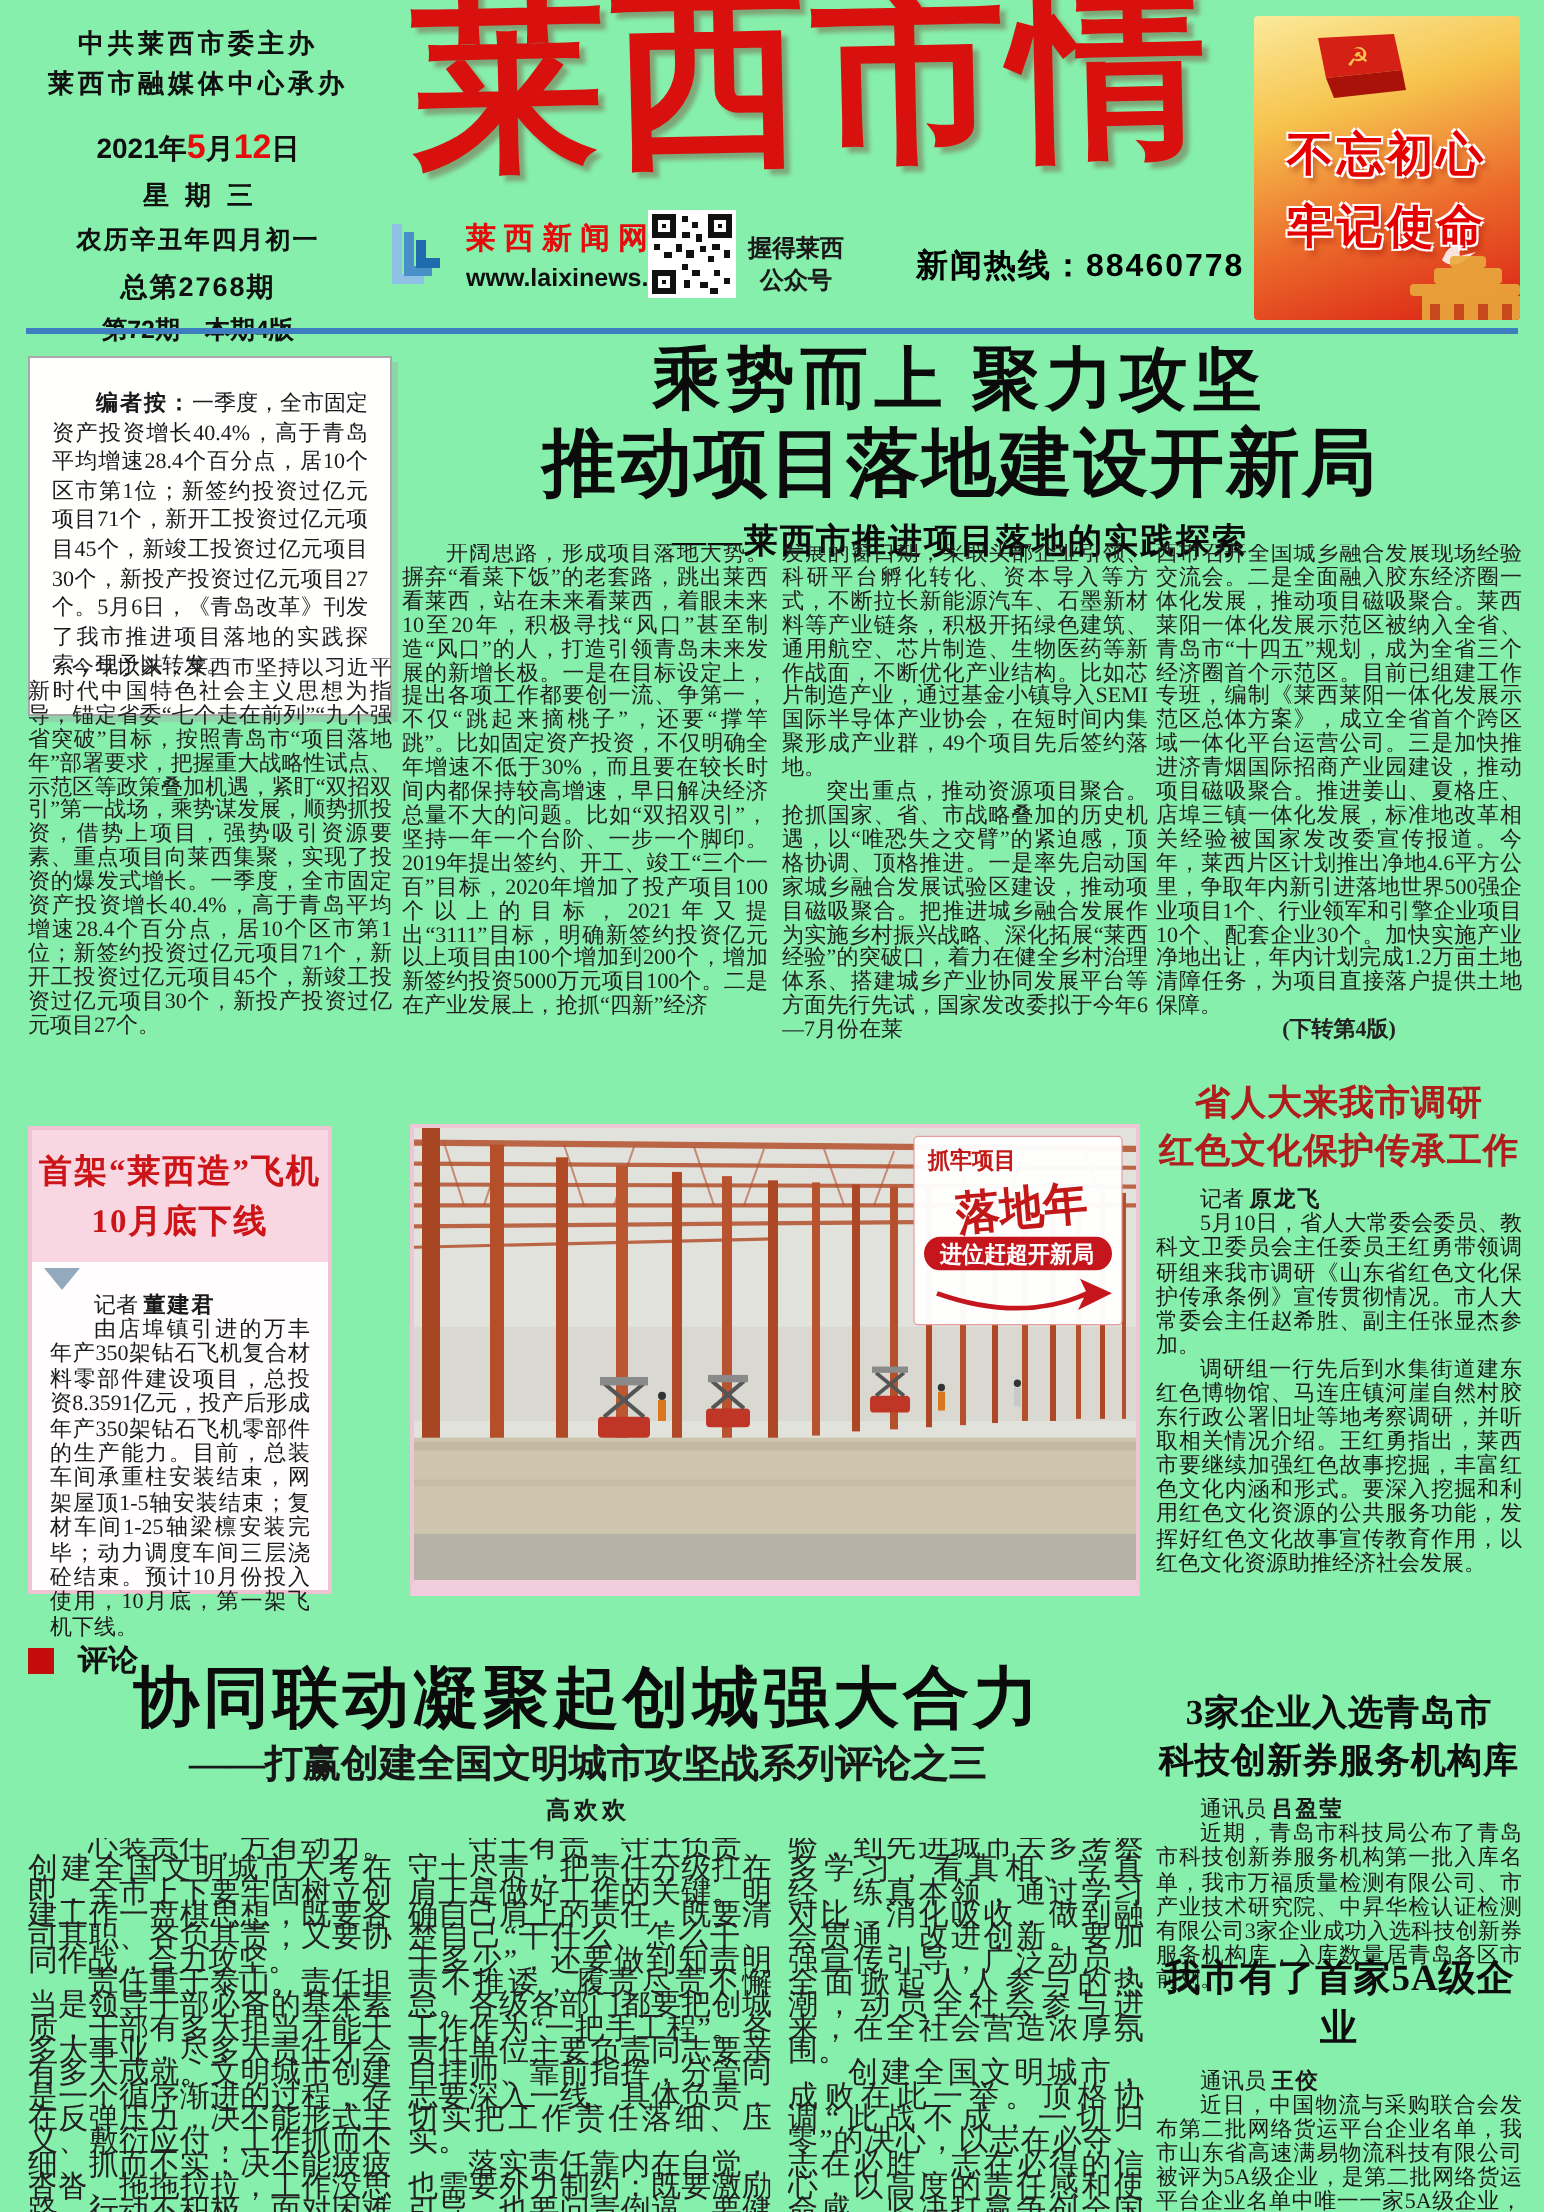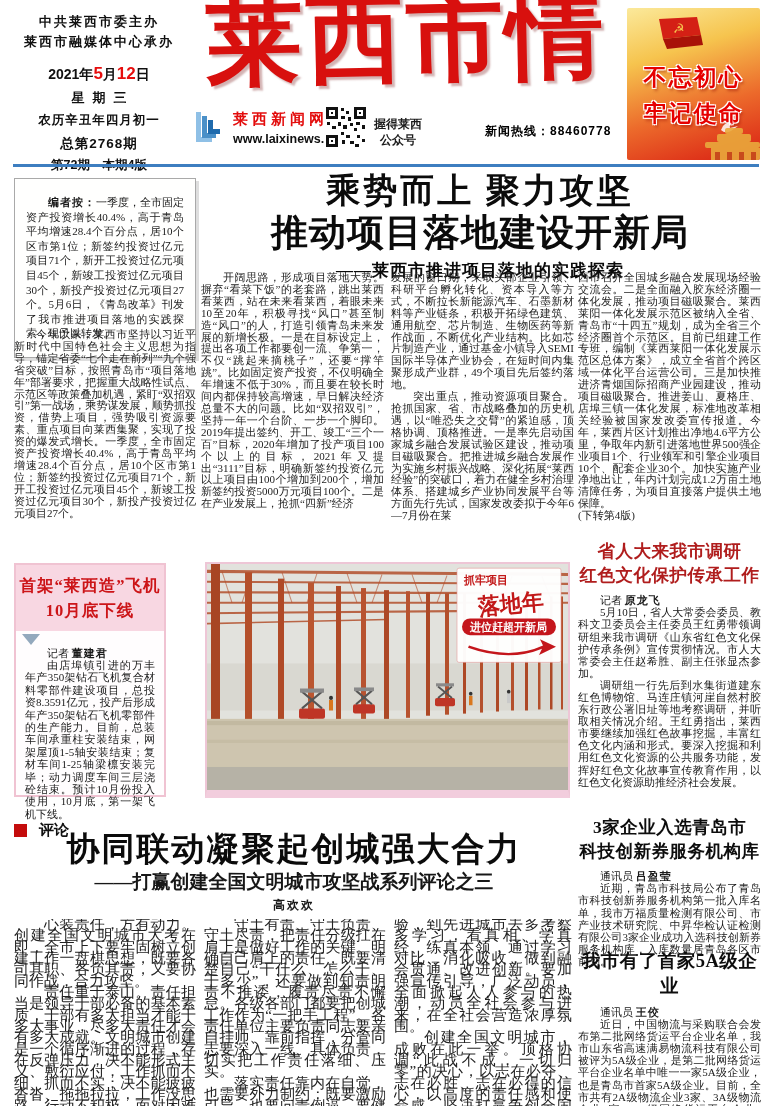--- a/index.html
+++ b/index.html
@@ -1,16 +1,16 @@
 <!DOCTYPE html>
 <html><head>
 <meta charset="utf-8">
 <style>
   html,body{margin:0;padding:0;background:#9a9a9a;}
-  .page{position:relative;margin:0 auto;width:772px;height:1106px;background:#ffffff;
+  .page{position:relative;margin:0 auto;width:772px;height:1106px;background:#86efac;
         overflow:hidden;font-family:"Liberation Serif",serif;color:#1a1a1a;}
 
   
   .mast-info{position:absolute;left:10px;top:12px;width:178px;text-align:center;
              font-family:"Liberation Sans",sans-serif;color:#101010;}
   .mi-org{font-size:13px;font-weight:700;letter-spacing:2px;line-height:1.5;}
   .mi-date{margin-top:13px;font-size:14px;font-weight:700;}
   .mi-date .red{color:#e60d0d;font-size:17px;}
   .mi-week{font-size:13px;font-weight:700;letter-spacing:8px;margin-top:5px;text-indent:8px;}
   .mi-lunar{font-size:12.5px;font-weight:700;margin-top:5px;letter-spacing:1px;}
@@ -25,21 +25,21 @@
   .site-block{position:absolute;left:194px;top:110px;display:flex;gap:7px;align-items:flex-start;}
   .site-text{font-family:"Liberation Sans",sans-serif;}
   .site-name{color:#e30d0d;font-weight:700;font-size:15px;letter-spacing:4px;}
   .site-url{font-weight:700;font-size:12.5px;color:#101010;margin-top:3px;}
 
   .qr-block{position:absolute;left:324px;top:105px;display:flex;gap:6px;}
   .qr-caption{font-family:"Liberation Sans",sans-serif;font-weight:700;font-size:12px;
               line-height:1.35;margin-top:11px;text-align:center;}
 
   .hotline{position:absolute;left:458px;top:123px;font-family:"Liberation Sans",sans-serif;
-           font-weight:700;font-size:12px;color:#000;letter-spacing:1px;margin-left:27px;}
+           font-weight:700;font-size:16px;color:#000;letter-spacing:1px;}
 
   .slogan-box{position:absolute;left:627px;top:8px;width:133px;height:152px;border-radius:2px;
               background:linear-gradient(163deg,#fbe99b 0%,#f6c44e 30%,#ec6a2b 64%,#d91f13 100%);
               overflow:hidden;}
   .slogan-flag{position:absolute;left:26px;top:7px;width:60px;height:40px;}
   .slogan-text{position:absolute;left:0;top:52px;width:100%;text-align:center;font-weight:900;
                font-size:23px;color:#e60000;letter-spacing:2px;line-height:1.55;
                text-shadow:-1px -1px 0 #fff,1px -1px 0 #fff,-1px 1px 0 #fff,1px 1px 0 #fff,2px 3px 3px rgba(140,0,0,.45);}
   .slogan-deco{position:absolute;bottom:-2px;right:0;width:133px;height:42px;}
 
@@ -57,21 +57,21 @@
               background:#fffffe;font-size:11px;line-height:14.6px;text-align:justify;}
   .editor-box b{letter-spacing:1px;}
 
   .nbody{font-size:11px;line-height:11.9px;text-align:justify;color:#222;}
   .nbody p{margin:0;}
   .ind{text-indent:2em;}
   .colA1{position:absolute;left:14px;top:329px;width:182px;height:216px;overflow:hidden;}
   .colB {position:absolute;left:201px;top:272px;width:183px;height:289px;overflow:hidden;}
   .colC {position:absolute;left:391px;top:272px;width:183px;height:289px;overflow:hidden;}
   .colD {position:absolute;left:578px;top:272px;width:183px;height:272px;overflow:hidden;}
-  .turn-note{text-align:left;font-weight:400;}
+  .turn-note{text-align:center;font-weight:700;}
 
   
   .plane-box{position:absolute;left:14px;top:563px;width:152px;height:234px;
              border:2px solid #f0c3d2;background:#fffdfe;box-sizing:border-box;}
   .plane-title{background:#f8d7e2;text-align:center;font-weight:900;font-size:16.5px;
                color:#cc1518;padding:9px 2px 7px;line-height:1.5;letter-spacing:1px;}
   .plane-tri{width:0;height:0;border-left:9px solid transparent;border-right:9px solid transparent;
              border-top:11px solid #93a9bd;margin:3px 0 1px 6px;}
   .plane-body{padding:1px 9px;font-size:11px;line-height:12.4px;text-align:justify;}
   .plane-body p{margin:0;}
@@ -81,21 +81,21 @@
   
   .photo-frame{position:absolute;left:205px;top:562px;width:365px;height:236px;box-sizing:border-box;
                border:2px solid #eec6d6;border-bottom:8px solid #f2cddd;background:#e3e3df;}
   .photo-frame svg{display:block;width:100%;height:100%;}
 
   
   .r-art{position:absolute;width:183px;left:578px;}
   .renda{top:540px;} .innov{top:816px;} .logi{top:949px;height:157px;overflow:hidden;}
   .r-title{font-weight:900;text-align:center;line-height:1.35;letter-spacing:.5px;margin:0 0 7px;}
   .r-title.red{color:#b01d1d;font-size:17.5px;}
-  .r-title.blk{color:#0d0d0d;font-size:17.5px;}
+  .r-title.blk{color:#0d0d0d;font-size:17.5px;margin-top:29px;}
   .r-title.one{font-size:18.5px;}
   .rbody{font-size:11px;line-height:12.1px;text-align:justify;}
   .rbody p{margin:0;}
 
   
   .comm-label{position:absolute;left:14px;top:821px;display:flex;align-items:center;gap:12px;
               font-family:"Liberation Sans",sans-serif;font-weight:700;font-size:15px;color:#111;}
   .comm-label .sq{width:13px;height:13px;background:#c40c0c;}
   .comm-head{position:absolute;left:24px;top:827px;width:540px;text-align:center;font-weight:900;
              font-size:33px;letter-spacing:2px;color:#0b0b0b;}

